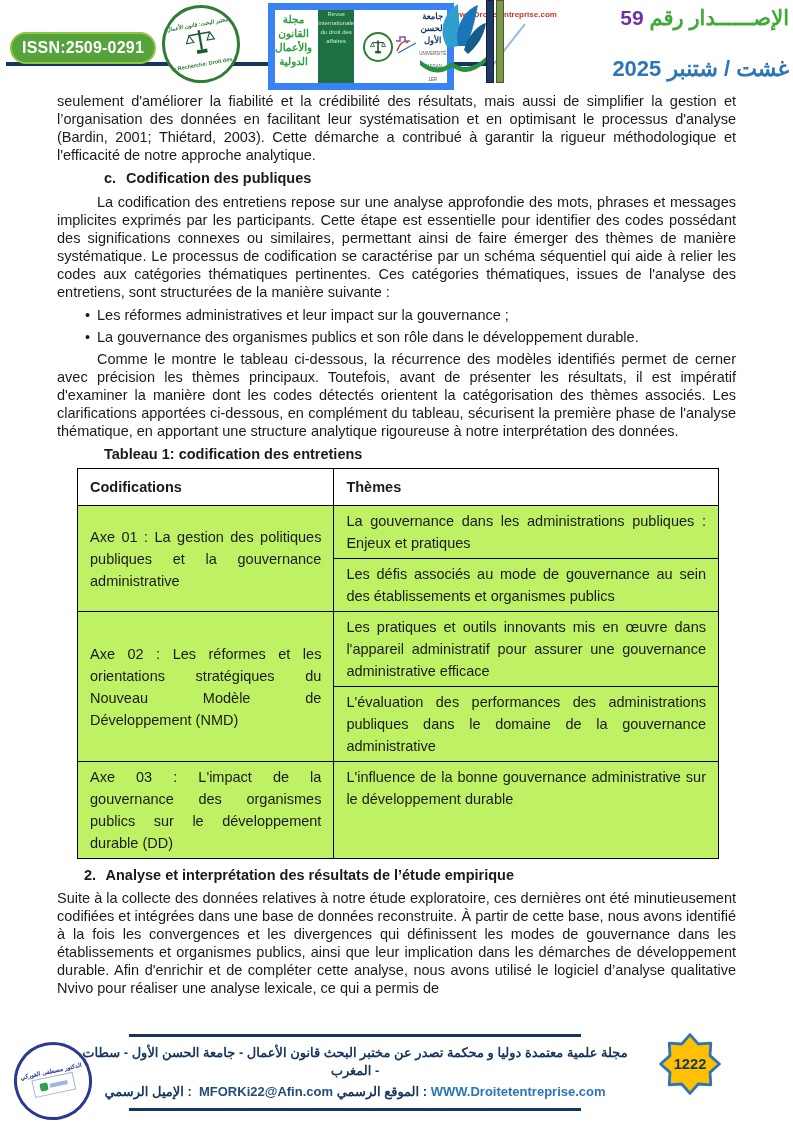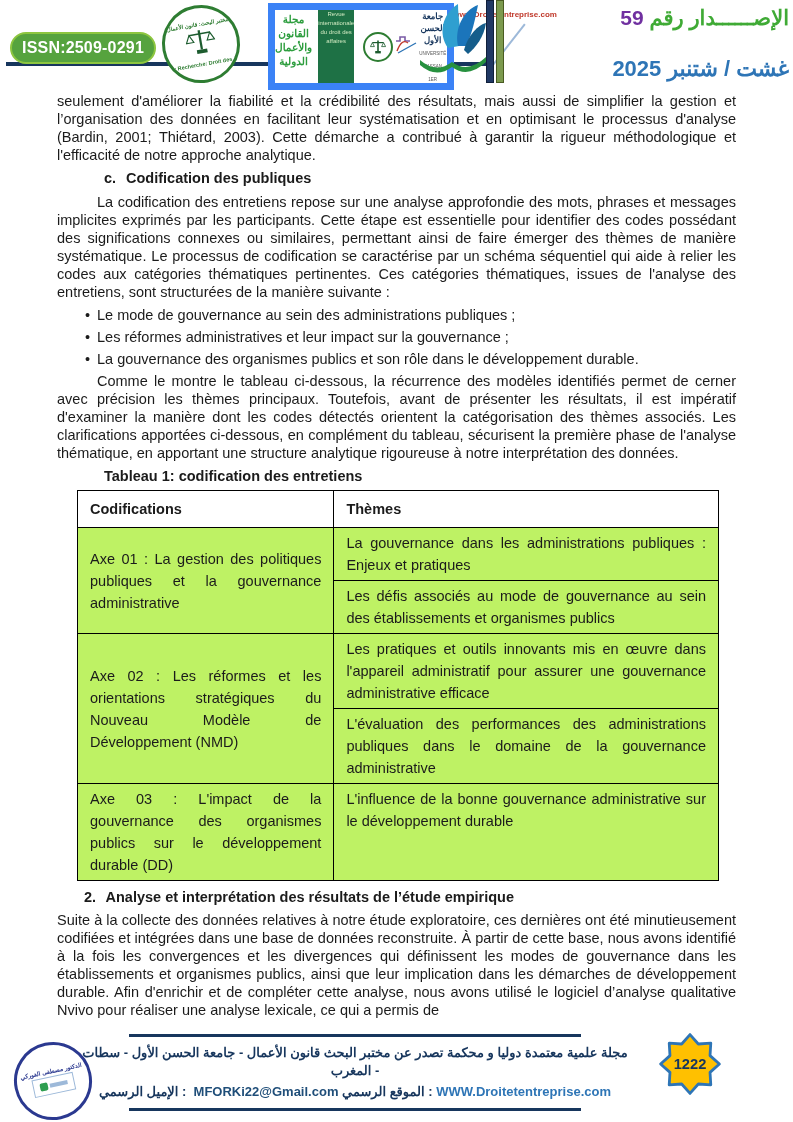--- a/index.html
+++ b/index.html
@@ -154,21 +154,20 @@
     <p>seulement d'améliorer la fiabilité et la crédibilité des résultats, mais aussi de simplifier la gestion et l’organisation des données en facilitant leur systématisation et en optimisant le processus d'analyse (Bardin, 2001; Thiétard, 2003). Cette démarche a contribué à garantir la rigueur méthodologique et l'efficacité de notre approche analytique.</p>
 
     <div class="h-c">
       <span class="h-marker">c.</span>
       <span>Codification des publiques</span>
     </div>
 
     <p class="indent">La codification des entretiens repose sur une analyse approfondie des mots, phrases et messages implicites exprimés par les participants. Cette étape est essentielle pour identifier des codes possédant des significations connexes ou similaires, permettant ainsi de faire émerger des thèmes de manière systématique. Le processus de codification se caractérise par un schéma séquentiel qui aide à relier les codes aux catégories thématiques pertinentes. Ces catégories thématiques, issues de l'analyse des entretiens, sont structurées de la manière suivante :</p>
 
     <ul class="dots">
-      <li>Le mode de gouvernance au sein des administrations publiques ;</li>
       <li>Les réformes administratives et leur impact sur la gouvernance ;</li>
       <li>La gouvernance des organismes publics et son rôle dans le développement durable.</li>
     </ul>
 
     <p class="indent">Comme le montre le tableau ci-dessous, la récurrence des modèles identifiés permet de cerner avec précision les thèmes principaux. Toutefois, avant de présenter les résultats, il est impératif d'examiner la manière dont les codes détectés orientent la catégorisation des thèmes associés. Les clarifications apportées ci-dessous, en complément du tableau, sécurisent la première phase de l'analyse thématique, en apportant une structure analytique rigoureuse à notre interprétation des données.</p>
 
     <div class="tbl-caption">Tableau 1: codification des entretiens</div>
 
     <table class="codif">
       <thead>
@@ -214,21 +213,21 @@
           <i></i>
           <b></b>
         </span>
     </div>
 
     <div class="footer-center">
       <div class="f-rule"></div>
       <div class="f-line1">مجلة علمية معتمدة  دوليا و محكمة تصدر عن مختبر البحث قانون الأعمال - جامعة الحسن الأول - سطات - المغرب</div>
       <div class="f-line2">
         <span class="ar">الإميل الرسمي :</span>&nbsp;
-        <span class="mail">MFORKi22@Gmail.com</span>
+        <span class="mail">MFORKi22@Afin.com</span>
         <span class="ar">الموقع الرسمي :</span>
         <span class="site">WWW.Droitetentreprise.com</span>
       </div>
       <div class="f-rule"></div>
     </div>
 
     <div class="star-badge">
       <svg width="70" height="70" viewBox="-50 -50 100 100">
         <polygon points="42,0 28.6,11.9 29.7,29.7 11.9,28.6 0,42 -11.9,28.6 -29.7,29.7 -28.6,11.9 -42,0 -28.6,-11.9 -29.7,-29.7 -11.9,-28.6 0,-42 11.9,-28.6 29.7,-29.7 28.6,-11.9" fill="#ffc000" stroke="#2e75b6" stroke-width="4" stroke-linejoin="round"></polygon>
         <text x="0" y="7" text-anchor="middle" font-family="Liberation Sans, sans-serif" font-size="21" font-weight="bold" fill="#17365d">1222</text>

